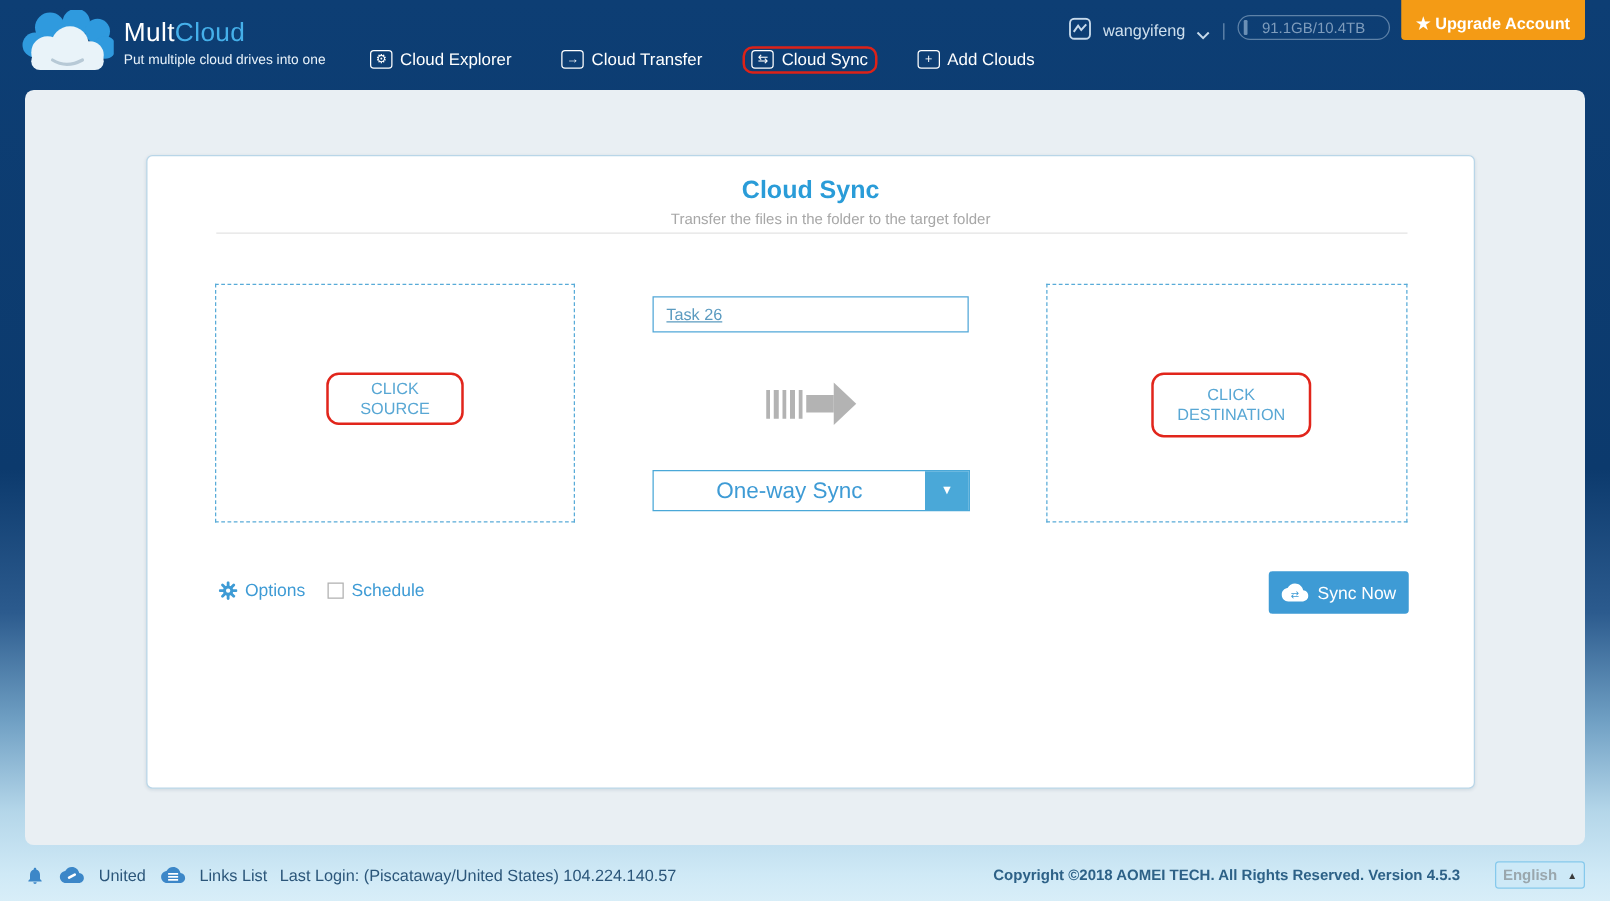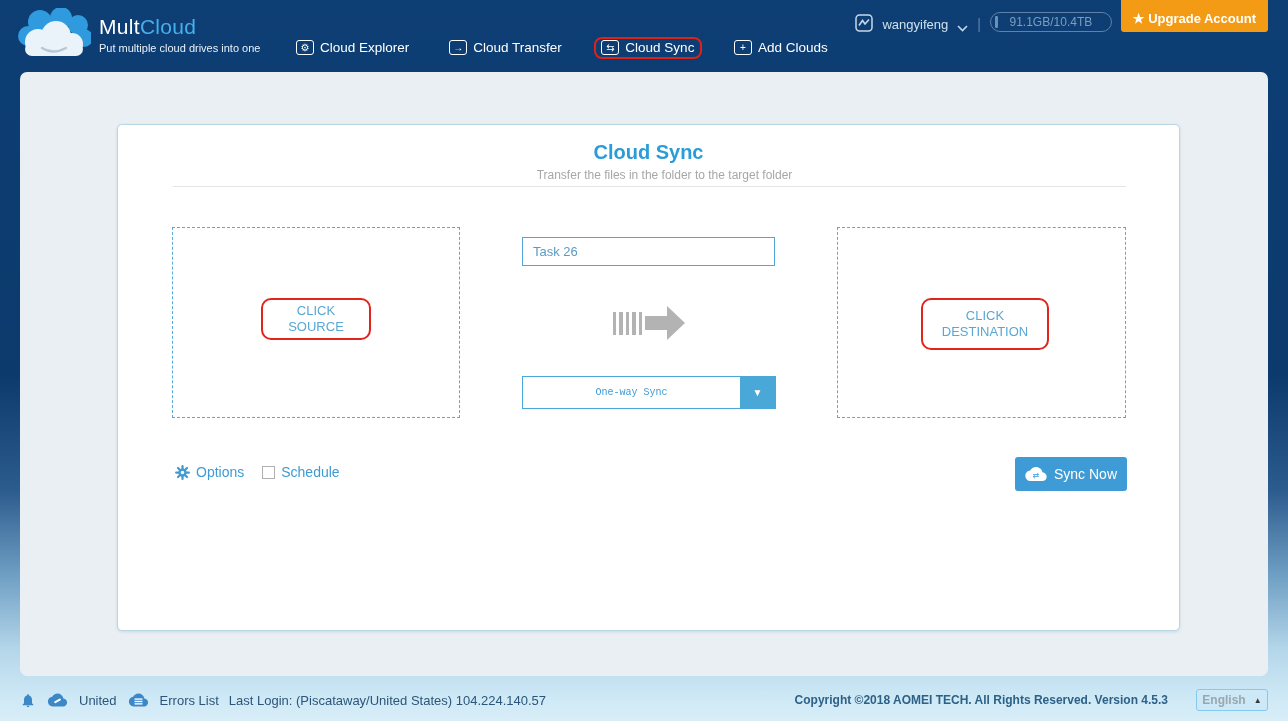--- a/index.html
+++ b/index.html
@@ -36,28 +36,28 @@
   .card-title{ position:absolute; top:16px; left:0; width:100%; text-align:center; font-size:20px; font-weight:bold; color:#2a9cd8; }
   .card-sub{ position:absolute; top:43px; left:16px; width:100%; text-align:center; font-size:12px; color:#a7a7a7; }
   .divider{ position:absolute; left:55px; top:61px; width:953px; height:1px; background:#e4e4e4; }
   .dash-box{ position:absolute; top:102px; width:288px; height:191px; border:1px dashed #58abd8; cursor:pointer; }
   .dash-box.src{ left:54px; } .dash-box.dst{ left:719px; width:289px; }
   .red-note{ position:absolute; border:2px solid #e1251b; border-radius:10px; display:flex; align-items:center; justify-content:center; }
   .red-src{ left:143px; top:173px; width:110px; height:42px; }
   .red-dst{ left:803px; top:173px; width:128px; height:52px; }
   .click-label{ color:#58a7d4; font-size:13px; text-align:center; line-height:16px; width:90px; }
   .task-input{ position:absolute; left:404px; top:112px; width:253px; height:29px; border:1px solid #51a7d8;
-    color:#5b9bc0; font-size:13px; padding:0 10px; outline:none; font-family:"Liberation Sans",sans-serif; }
+    color:#5b9bc0; font-size:13px; padding:0 10px; outline:none; font-family:"Liberation Sans",sans-serif;text-decoration:underline; }
   .arrow{ position:absolute; left:495px; top:180px; width:72px; height:36px; display:flex; align-items:center; }
   .arrow i{ display:block; width:4px; height:23px; background:#b3b3b3; margin-right:3px; }
   .arrow .shaft{ width:25px; height:14px; background:#b3b3b3; margin-right:0; }
   .arrow .head{ width:0; height:0; border-top:17px solid transparent; border-bottom:17px solid transparent; border-left:18px solid #b3b3b3; }
   .dropdown{ position:absolute; left:404px; top:251px; width:254px; height:33px; border:1px solid #4aa8d8; background:#ffffff;
     display:flex; cursor:pointer; }
-  .dropdown-value{ flex:1; display:flex; align-items:center; justify-content:center; color:#3e9bd5; font-size:10px;font-family:Liberation Mono, monospace; }
+  .dropdown-value{ flex:1; display:flex; align-items:center; justify-content:center; color:#3e9bd5; font-size:18px; }
   .dropdown-btn{ width:35px; background:#4aa8d8; color:#ffffff; font-size:10px; display:flex; align-items:center; justify-content:center; }
   .options-row{ position:absolute; left:57px; top:339px; display:flex; align-items:center; gap:6px; }
   .opt-label{ color:#3e9bd5; font-size:14px; cursor:pointer; }
   .checkbox{ display:inline-block; width:13px; height:13px; border:1px solid #b0b0b0; background:#ffffff; margin-left:12px; cursor:pointer; }
   .sync-btn{ position:absolute; left:897px; top:332px; width:112px; height:34px; background:#3e9bd5; border:none; border-radius:3px;
     color:#ffffff; font-size:14px; display:flex; align-items:center; justify-content:center; gap:7px; cursor:pointer;
     font-family:"Liberation Sans",sans-serif; }
   
   .footer{ position:absolute; left:0; right:0; bottom:0; height:42px; display:flex; align-items:center;
     justify-content:space-between; padding:0 20px; }
@@ -209,21 +209,21 @@
         <path d="M19.35 8.04C18.67 4.59 15.64 2 12 2 9.11 2 6.6 3.64 5.35 6.04 2.34 6.36 0 8.91 0 12c0 3.31 2.69 6 6 6h13c2.76 0 5-2.24 5-5 0-2.64-2.05-4.78-4.65-4.96z" fill="#3c87c8"></path>
         <rect x="7.5" y="9.8" width="9" height="2.6" rx="1.3" fill="#ffffff" transform="rotate(-28 12 11)"></rect>
       </svg>
       <span class="txt">United</span>
       <svg width="23" height="16" viewBox="0 0 24 20">
         <path d="M19.35 8.04C18.67 4.59 15.64 2 12 2 9.11 2 6.6 3.64 5.35 6.04 2.34 6.36 0 8.91 0 12c0 3.31 2.69 6 6 6h13c2.76 0 5-2.24 5-5 0-2.64-2.05-4.78-4.65-4.96z" fill="#3c87c8"></path>
         <rect x="7" y="8" width="10" height="1.7" fill="#ffffff"></rect>
         <rect x="7" y="11" width="10" height="1.7" fill="#ffffff"></rect>
         <rect x="7" y="14" width="10" height="1.7" fill="#ffffff"></rect>
       </svg>
-      <span class="txt">Errors List</span>
+      <span class="txt">Links List</span>
       <span class="foot-static">Last Login: (Piscataway/United States) 104.224.140.57</span>
     </div>
     <div class="foot-right">
       <span class="copyright">Copyright ©2018 AOMEI TECH. All Rights Reserved. Version 4.5.3</span>
       <div class="lang-select">
         <span class="lbl">English</span>
         <span class="arr">▲</span>
       </div>
     </div>
   </div>

